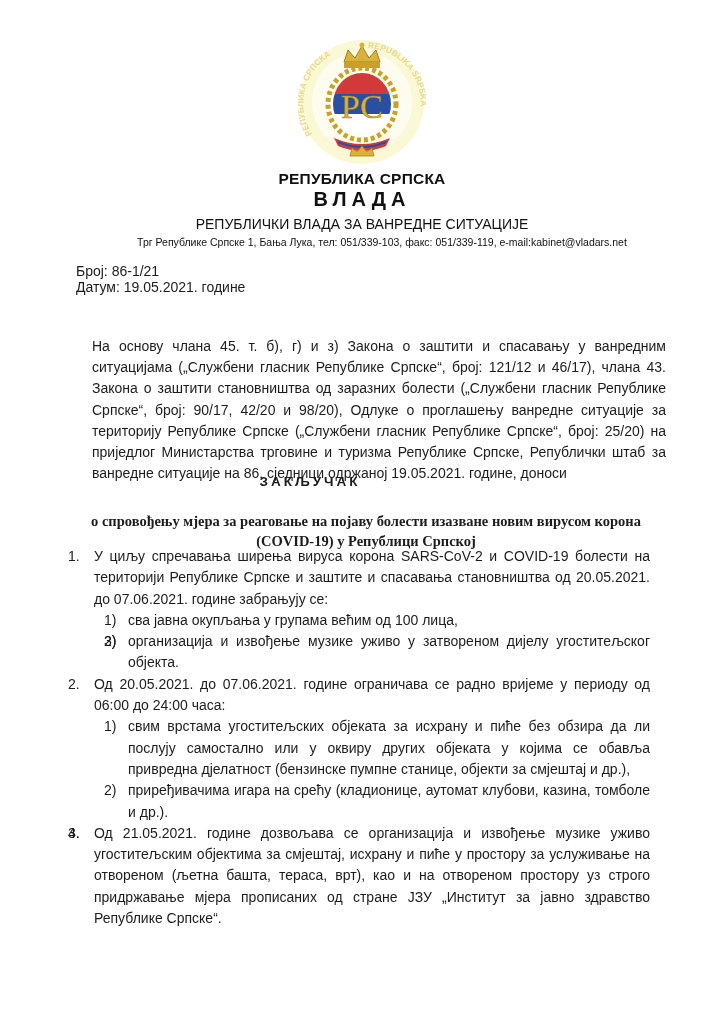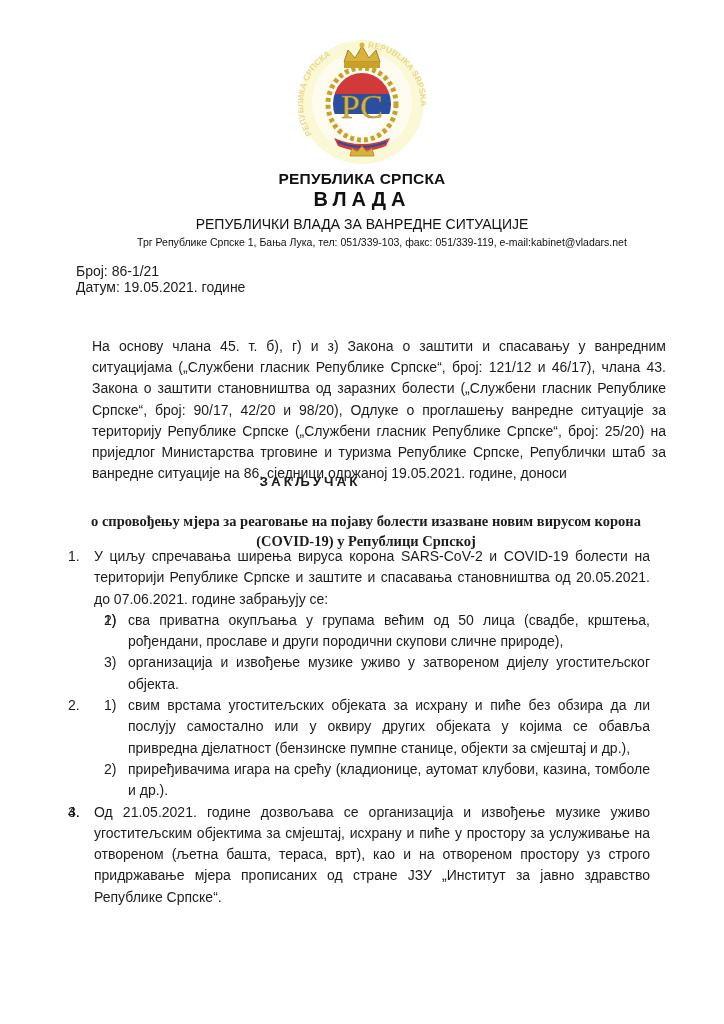--- a/index.html
+++ b/index.html
@@ -86,33 +86,34 @@
 <div class="concl-title">ЗАКЉУЧАК</div>
 <p class="concl-sub">о спровођењу мјера за реаговање на појаву болести изазване новим вирусом корона (COVID-19) у Републици Српској</p>
 
 <ol class="list">
   <li class="item">
     <span class="item-num">1.</span>
     <span>У циљу спречавања ширења вируса корона SARS-CoV-2 и COVID-19 болести на територији Републике Српске и заштите и спасавања становништва од 20.05.2021. до 07.06.2021. године забрањују се:</span>
     <ul class="sub">
       <li class="subitem">
         <span class="subitem-num">1)</span>
+        <span>сва јавна окупљања у групама већим од 100 лица,</span>
       </li>
       <li class="subitem">
         <span class="subitem-num">2)</span>
-        <span>сва приватна окупљања у групама већим од 50 лица (свадбе, крштења, рођендани, прославе и други породични скупови сличне природе),</span>
       </li>
       <li class="subitem">
         <span class="subitem-num">3)</span>
         <span>организација и извођење музике уживо у затвореном дијелу угоститељског објекта.</span>
       </li>
     </ul>
   </li>
   <li class="item">
     <span class="item-num">2.</span>
+    <span>Од 20.05.2021. до 07.06.2021. године ограничава се радно вријеме у периоду од 06:00 до 24:00 часа:</span>
     <ul class="sub">
       <li class="subitem">
         <span class="subitem-num">1)</span>
         <span>свим врстама угоститељских објеката за исхрану и пиће без обзира да ли послују самостално или у оквиру других објеката у којима се обавља привредна дјелатност (бензинске пумпне станице, објекти за смјештај и др.),</span>
       </li>
       <li class="subitem">
         <span class="subitem-num">2)</span>
         <span>приређивачима игара на срећу (кладионице, аутомат клубови, казина, томболе и др.).</span>
       </li>
     </ul>

